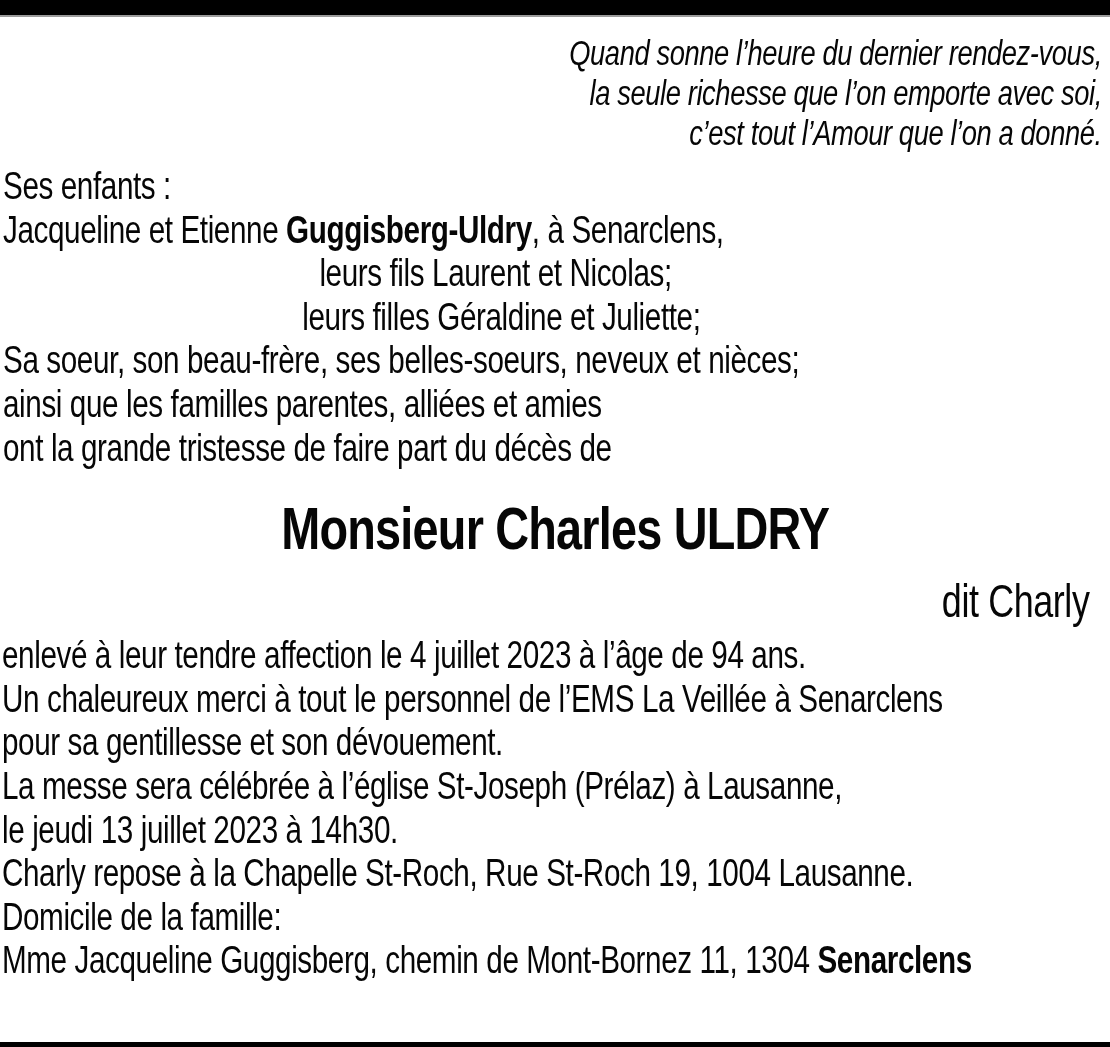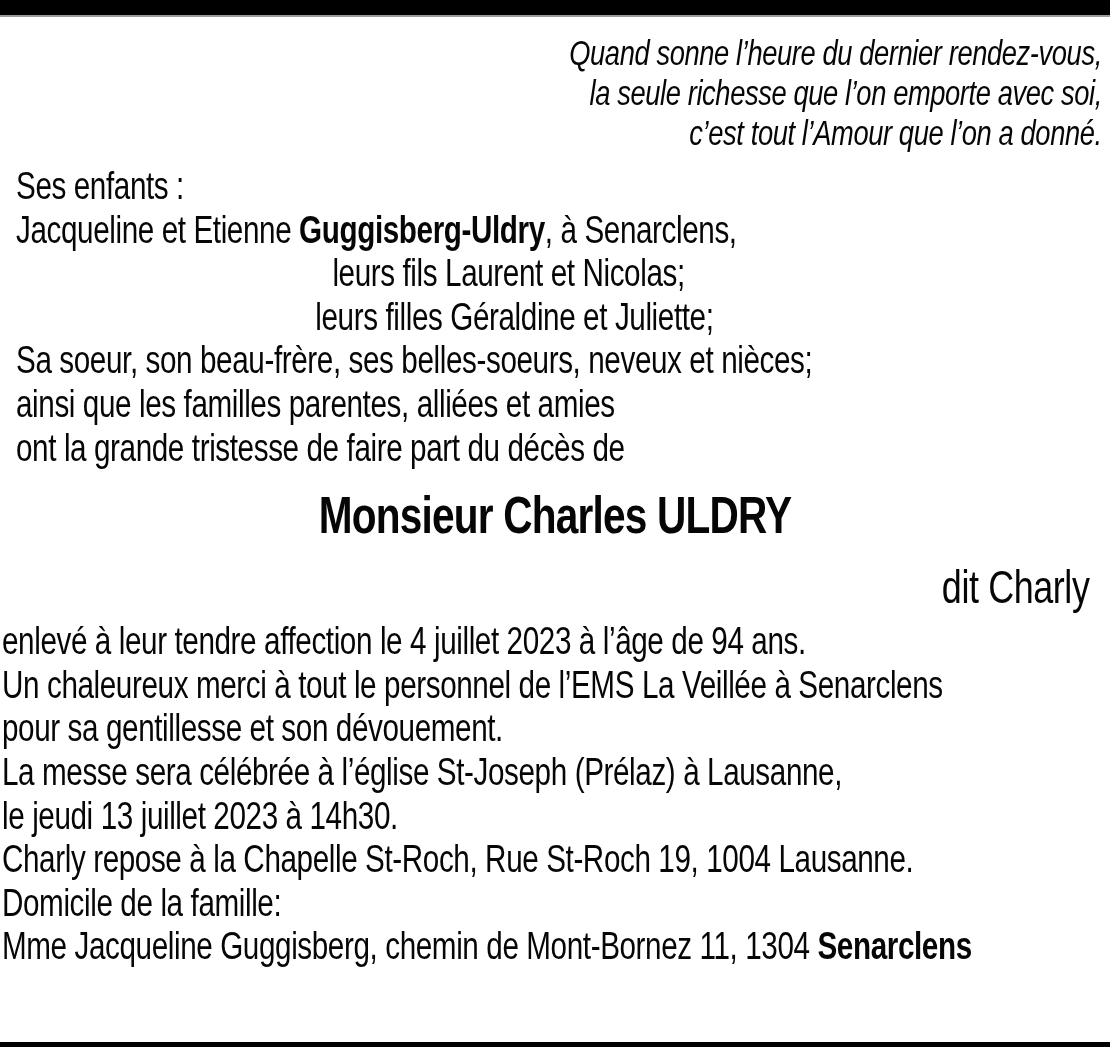--- a/index.html
+++ b/index.html
@@ -15,25 +15,25 @@
   
   .cx{display:inline-block;white-space:nowrap;transform:scaleX(0.78)}
   .cx-l{transform-origin:0 50%}
   .cx-r{transform-origin:100% 50%}
   .cx-c{transform-origin:50% 50%}
 
   .epigraph{
     padding:16px 8px 0 0;text-align:right;
     font-style:italic;font-size:35px;line-height:40px;letter-spacing:-0.5px;
   }
-  .bodytext{font-size:38px;line-height:43.6px;padding-left:16px;margin-top:12px;letter-spacing:-0.5px}
+  .bodytext{font-size:38px;line-height:43.6px;padding-left:3px;margin-top:12px;letter-spacing:-0.5px}
   .details{font-size:38px;line-height:43.6px;padding-left:2px;margin-top:4px;letter-spacing:-0.5px}
   .line{white-space:nowrap}
   .indent-r{width:885px;text-align:center}
-  .title-line{text-align:center;font-weight:700;font-size:52px;line-height:86px;margin-top:2px;letter-spacing:-1px}
+  .title-line{text-align:center;font-weight:700;font-size:60px;line-height:86px;margin-top:16px;letter-spacing:-1px}
   .nick-line{text-align:right;font-size:46px;line-height:58px;letter-spacing:-0.5px}
   b{font-weight:700}
 </style>
 </head>
 <body>
 
 <div class="page">
 
   <div class="topbar"></div>
 

